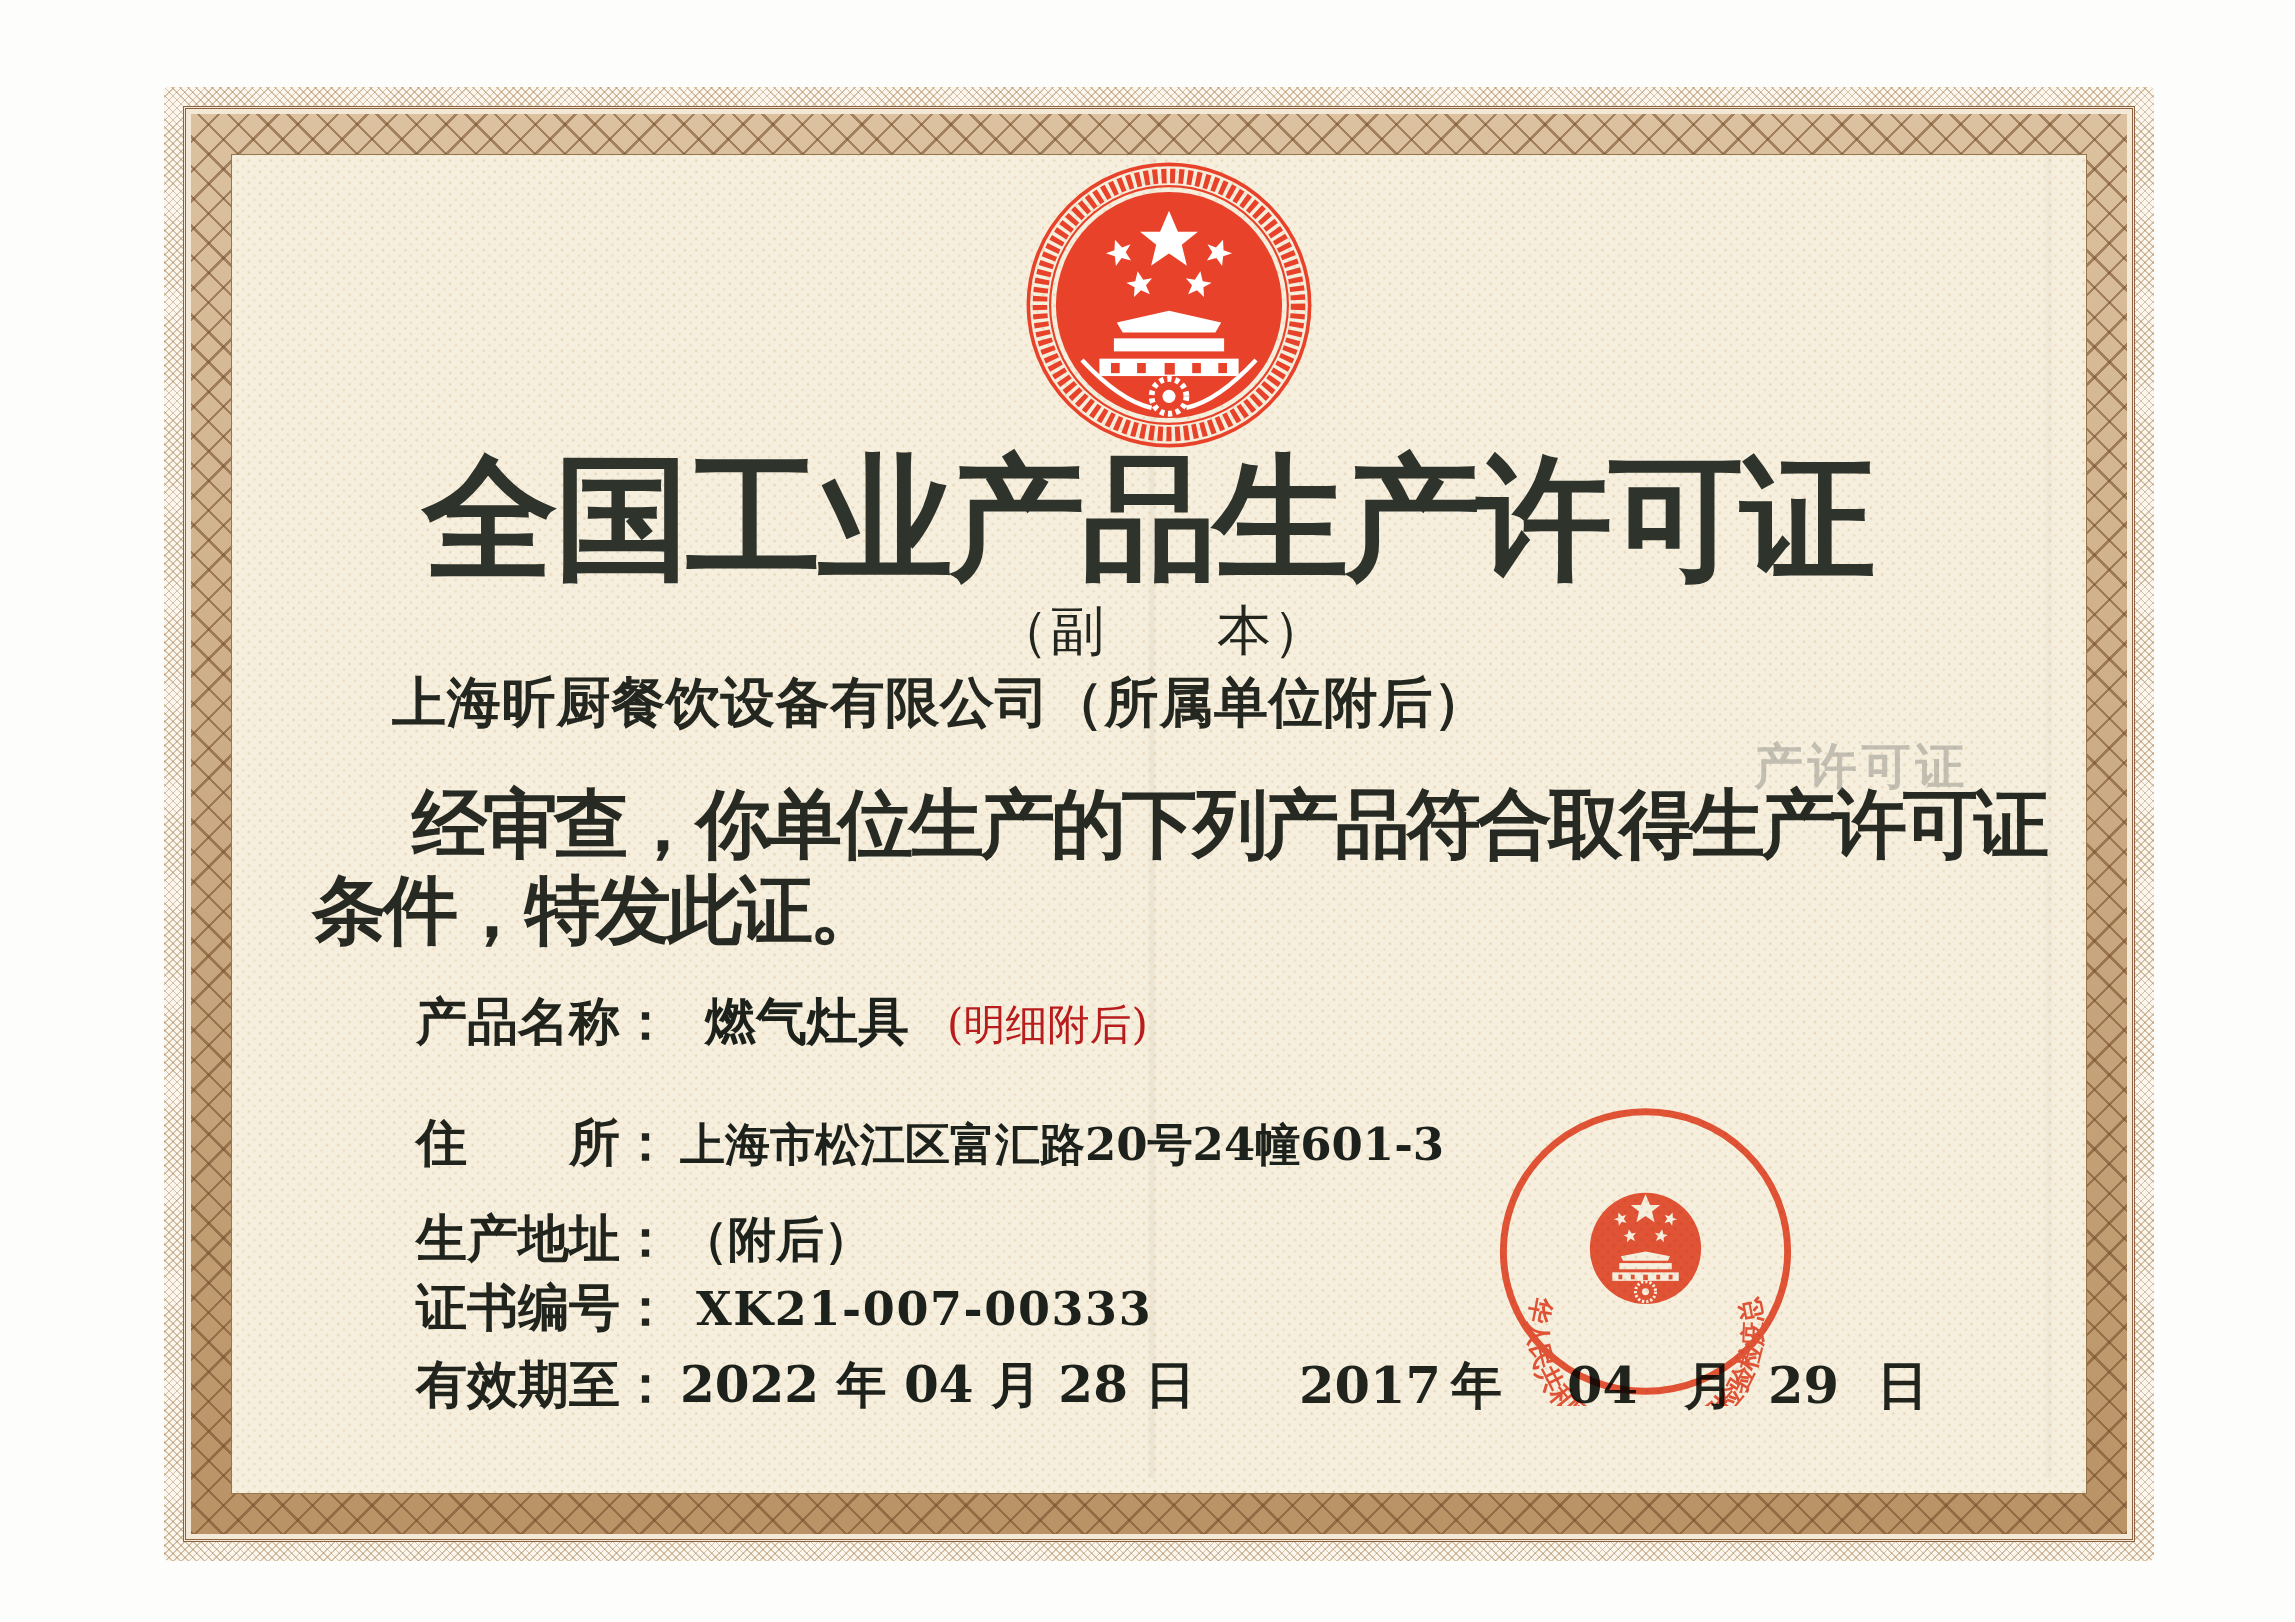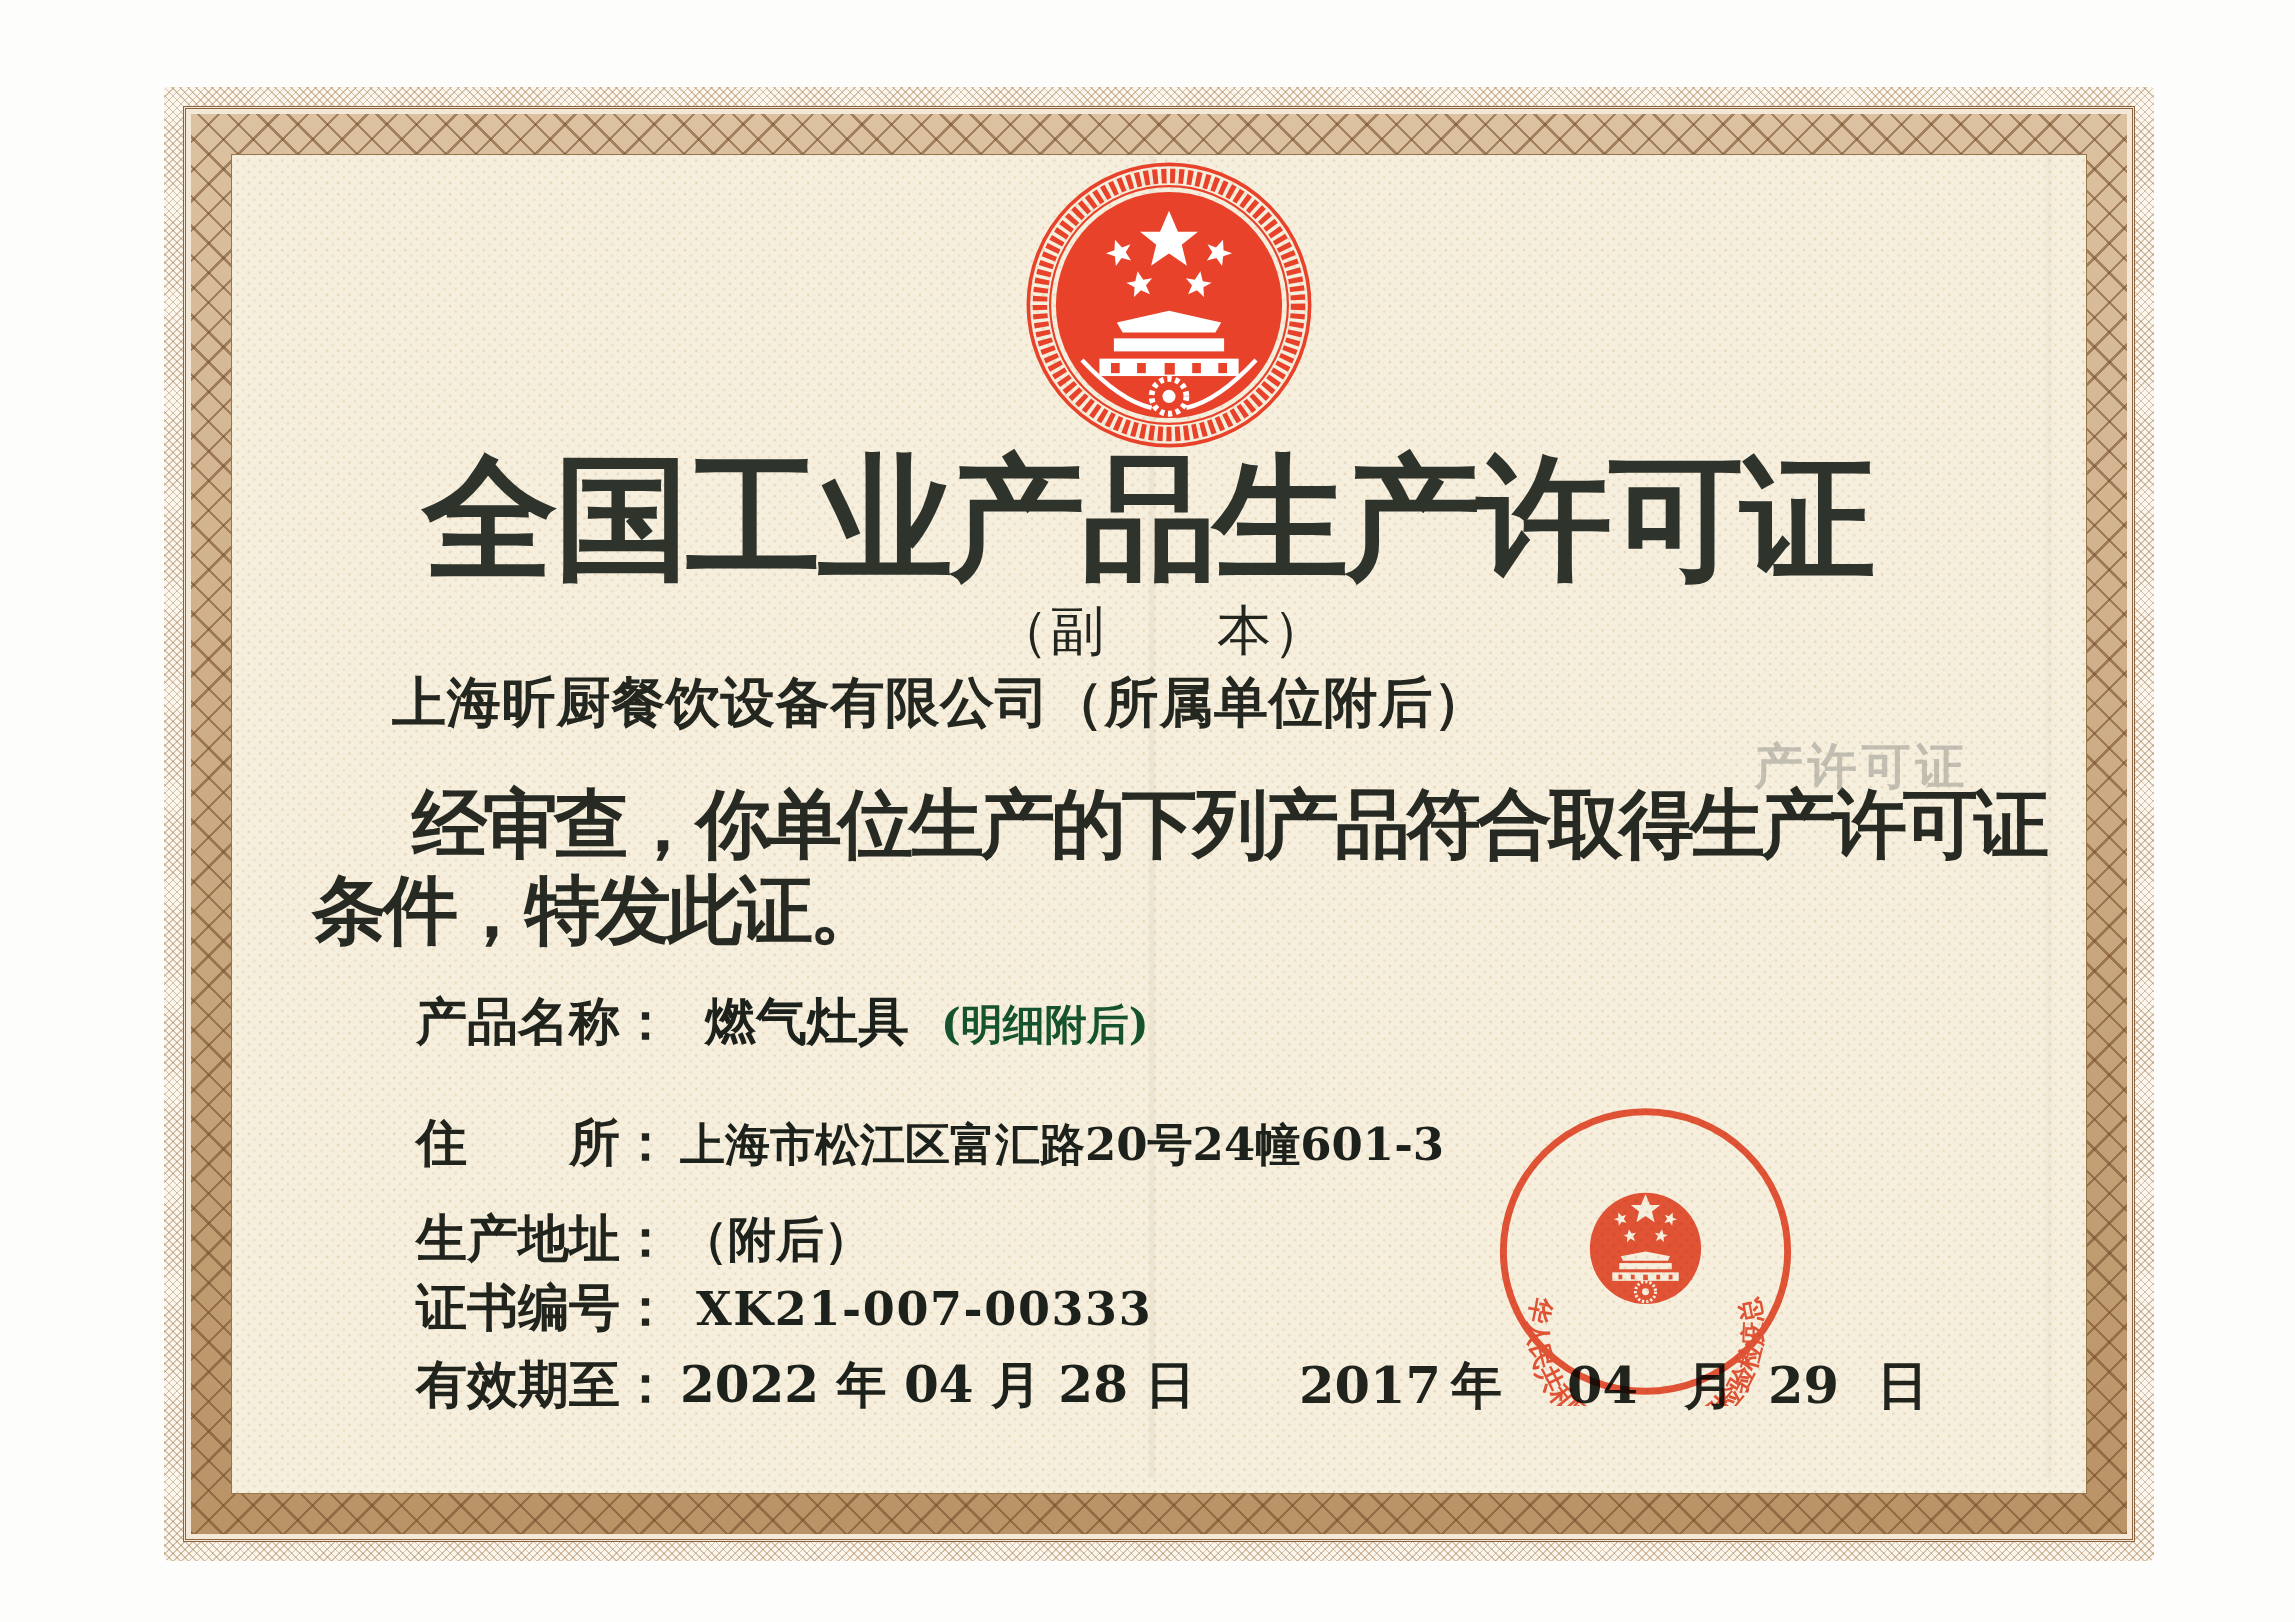--- a/index.html
+++ b/index.html
@@ -39,21 +39,21 @@
             font-size:54px;color:#23261f;letter-spacing:1.6px;line-height:1.1;}
   .company{position:absolute;left:392px;top:673px;font-size:54px;font-weight:bold;
            color:#23271f;letter-spacing:0.8px;line-height:1.1;}
   .body1{position:absolute;left:412px;top:775px;font-size:75px;font-weight:bold;
          color:#262a22;letter-spacing:-4px;line-height:1;margin-top:12px;}
   .body2{position:absolute;left:312px;top:873px;font-size:75px;font-weight:bold;
          color:#262a22;letter-spacing:-4px;line-height:1;}
   .row{position:absolute;left:416px;display:flex;align-items:baseline;line-height:1.15;}
   .row .lab{font-size:51px;font-weight:bold;color:#20241d;width:264px;flex:none;}
   .row .val{font-size:48px;font-weight:bold;color:#1d211b;letter-spacing:0;}
-  .row .note{font-size:42px;font-weight:bold;color:#14532d;margin-left:7px;}
+  .row .note{font-size:42px;font-weight:normal;color:#b91c1c;margin-left:13px;}
   .r-product{top:992px;gap:25px;}
   .r-addr{top:1113px;}
   .r-prod-addr{top:1209px;}
   .r-certno{top:1278px;gap:16px;}
   .r-valid{top:1355px;}
   .r-certno .val{font-size:46px;letter-spacing:1.6px;}
   .r-valid .val{font-size:50px;}
   .dt{position:absolute;top:1360px;font-size:51px;font-weight:bold;color:#20241d;line-height:1;}
   .dt-year{left:1299px;text-align:right;}  .dt-yl{left:1451px;}
   .dt-month{left:1567px;} .dt-ml{left:1684px;}

